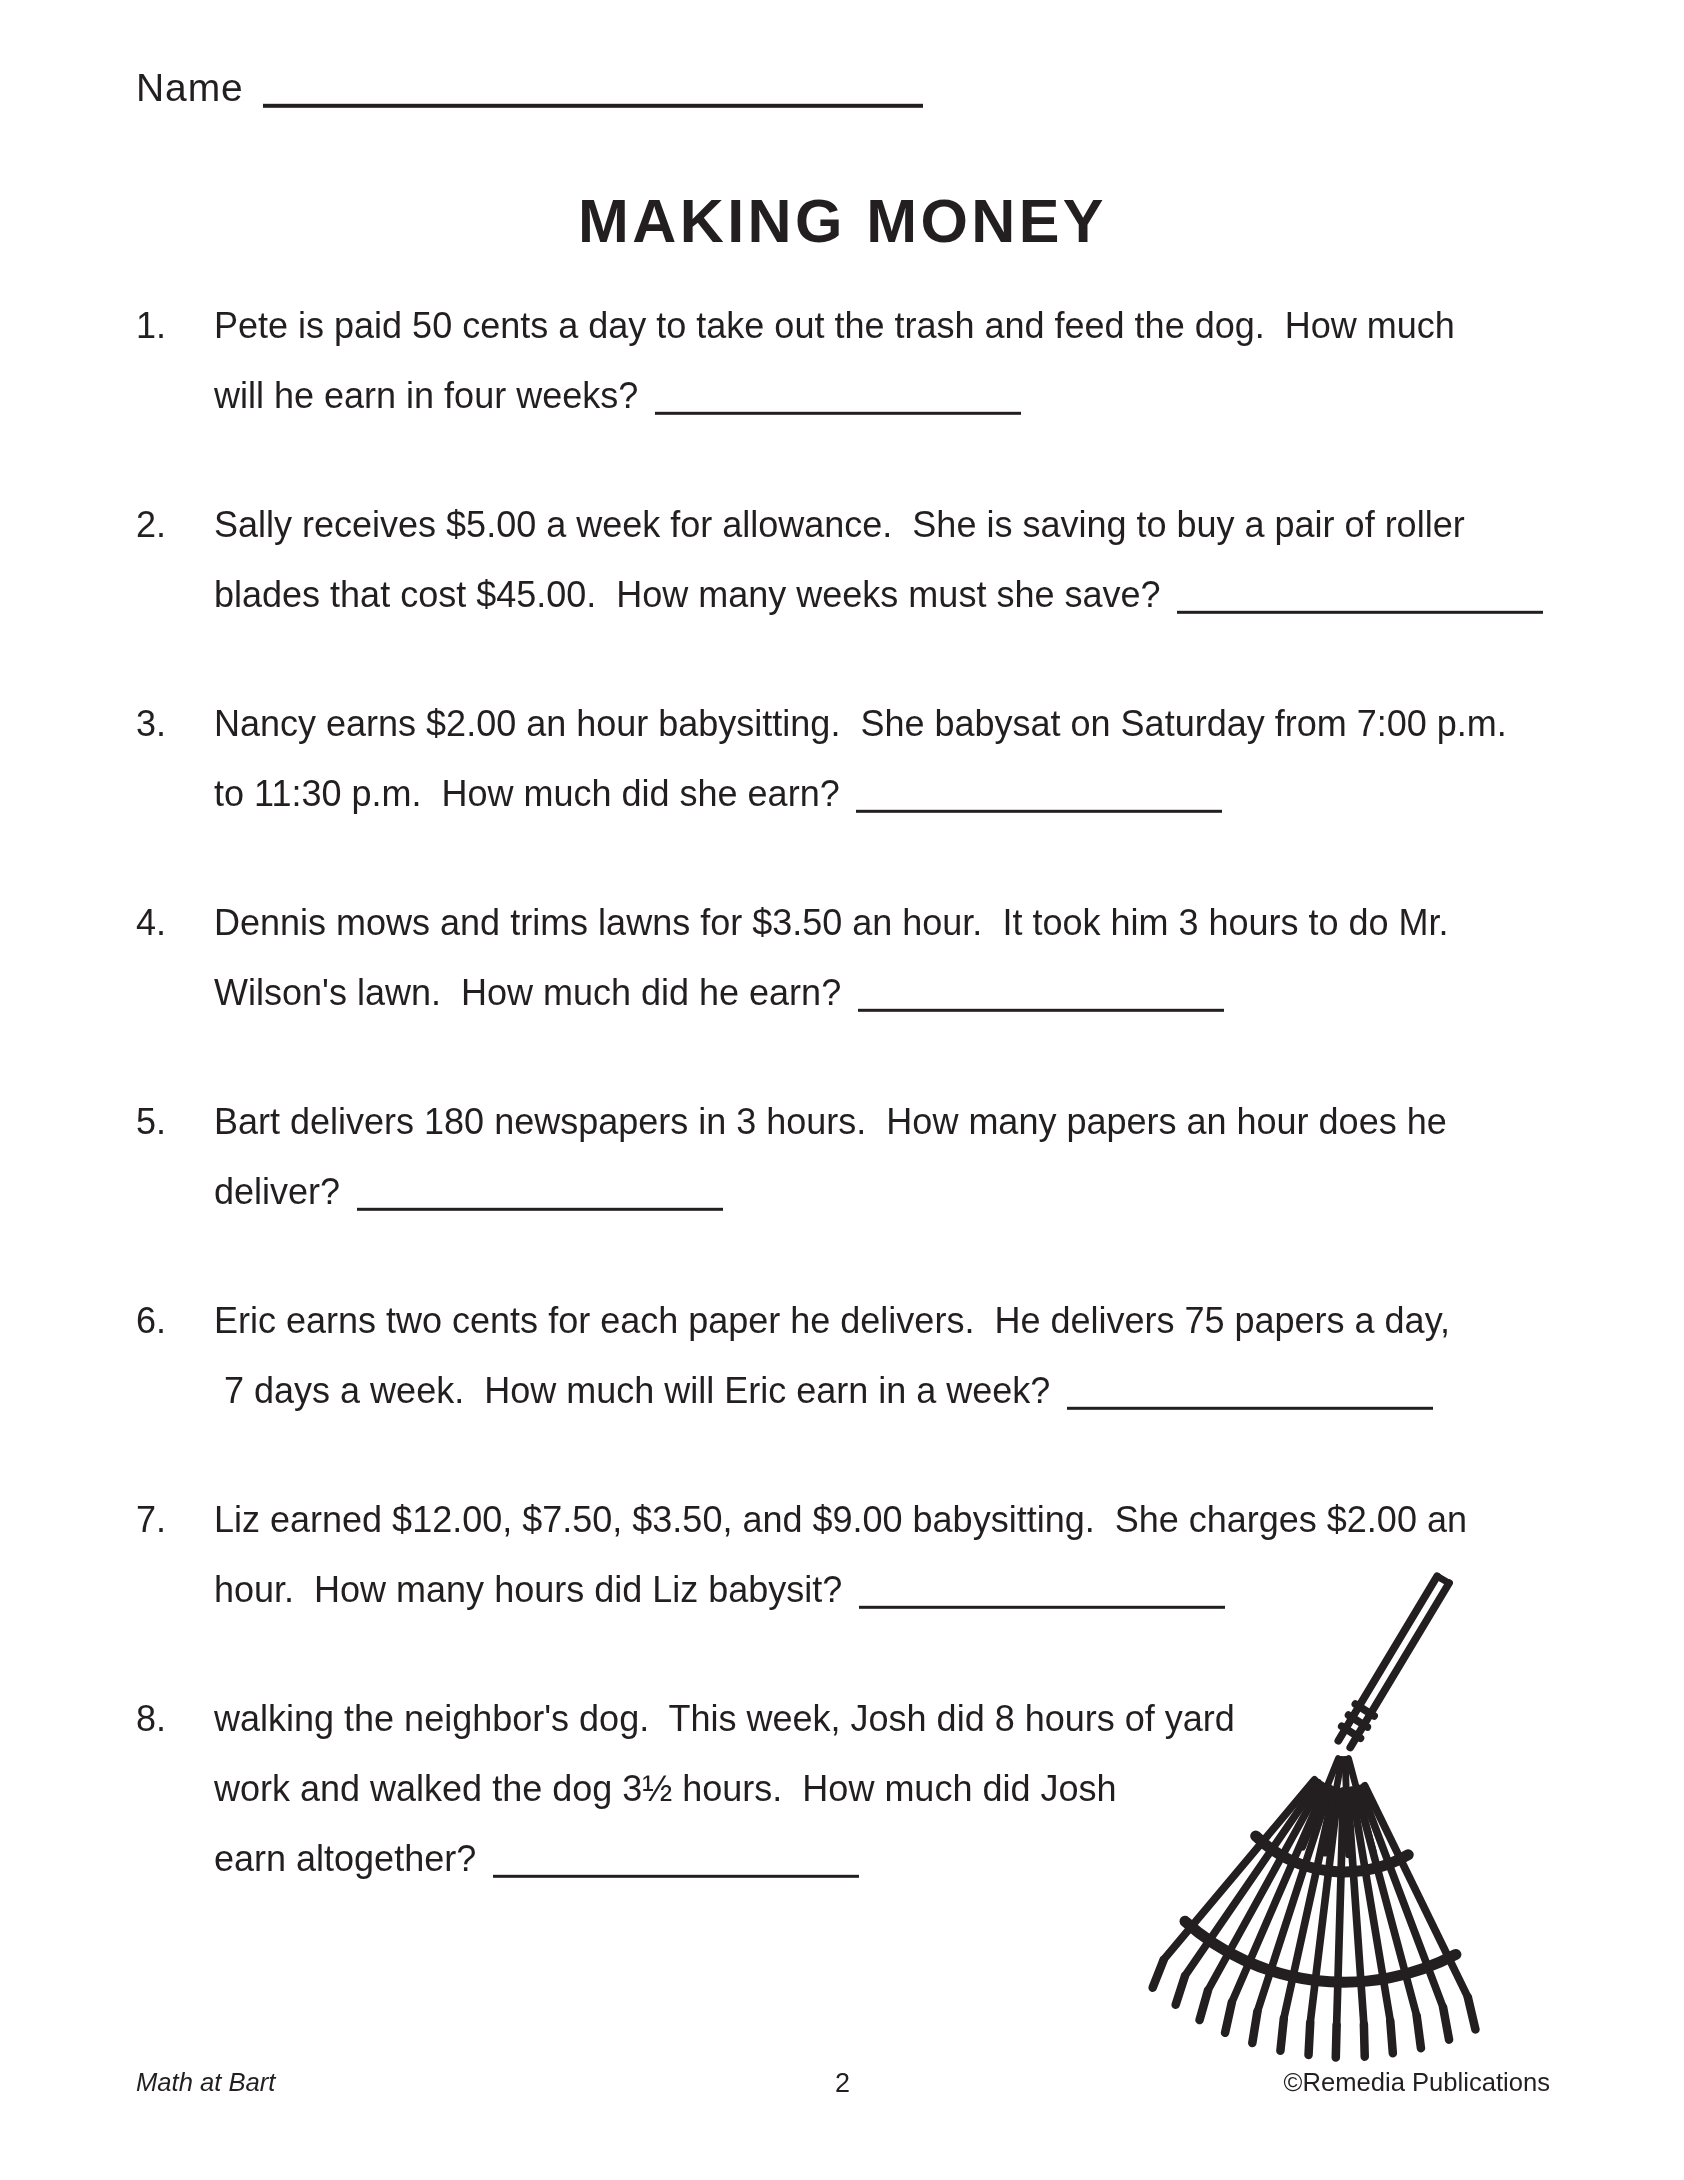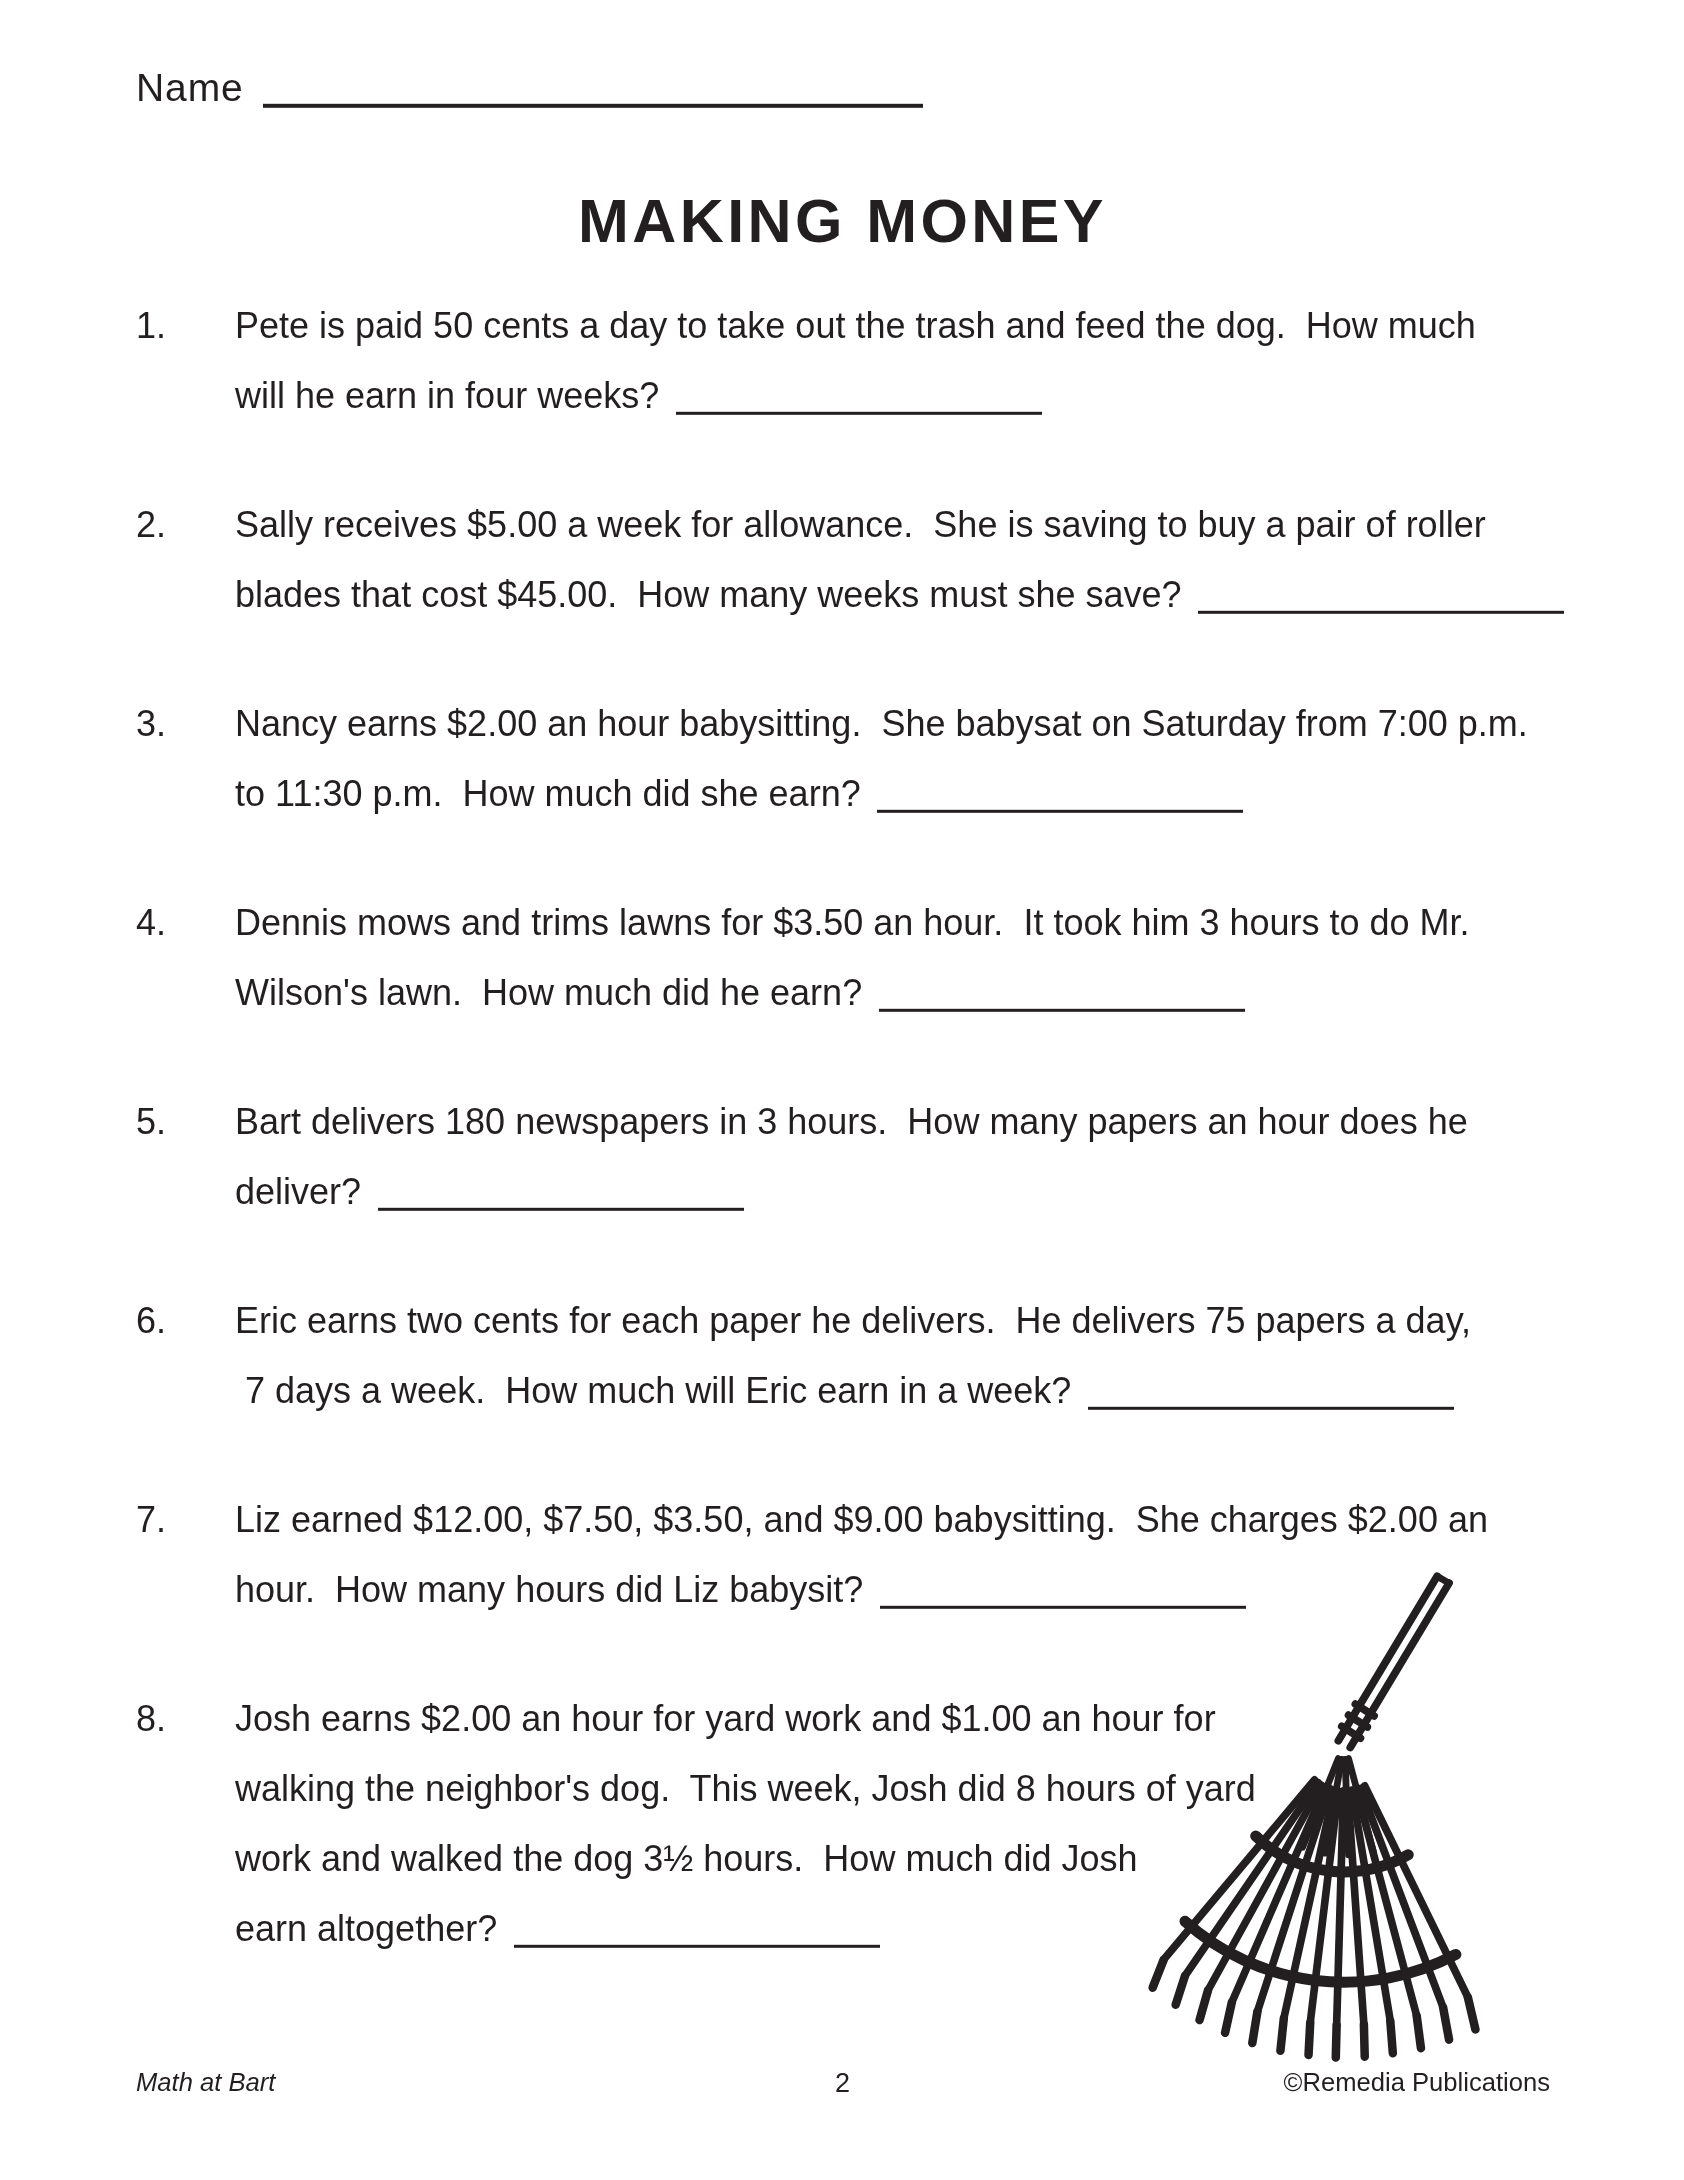--- a/index.html
+++ b/index.html
@@ -51,21 +51,21 @@
     display: flex;
     align-items: flex-start;
     margin-bottom: 59px;
     font-size: 36px;
     line-height: 70px;
   }
   .problem-number {
     flex: none;
     width: 78px;
   }
-  .problem-text { flex: 1; margin-left: 21px; }
+  .problem-text { flex: 1; }
   .pline {
     display: block;
     white-space: pre-wrap;
   }
   .answer-blank {
     display: inline-block;
     width: 366px;
     height: 5.1px;
     border-bottom: 3.4px solid #231f20;
     margin-left: 6.8px;
@@ -175,21 +175,20 @@
       <span class="problem-number">7.</span>
       <div class="problem-text">
         <span class="pline">Liz earned $12.00, $7.50, $3.50, and $9.00 babysitting.  She charges $2.00 an</span>
         <span class="pline"><span>hour.  How many hours did Liz babysit? </span><span class="answer-blank"></span></span>
       </div>
     </div>
 
     <div class="problem">
       <span class="problem-number">8.</span>
       <div class="problem-text">
-        <span class="pline">Josh earns $2.00 an hour for yard work and $1.00 an hour for</span>
         <span class="pline">walking the neighbor's dog.  This week, Josh did 8 hours of yard</span>
         <span class="pline">work and walked the dog 3½ hours.  How much did Josh</span>
         <span class="pline"><span>earn altogether? </span><span class="answer-blank"></span></span>
       </div>
     </div>
 
   </div>
 
   <div class="rake">
     <svg viewBox="0 0 460 600" fill="none" stroke="#231f20" stroke-linecap="round">

